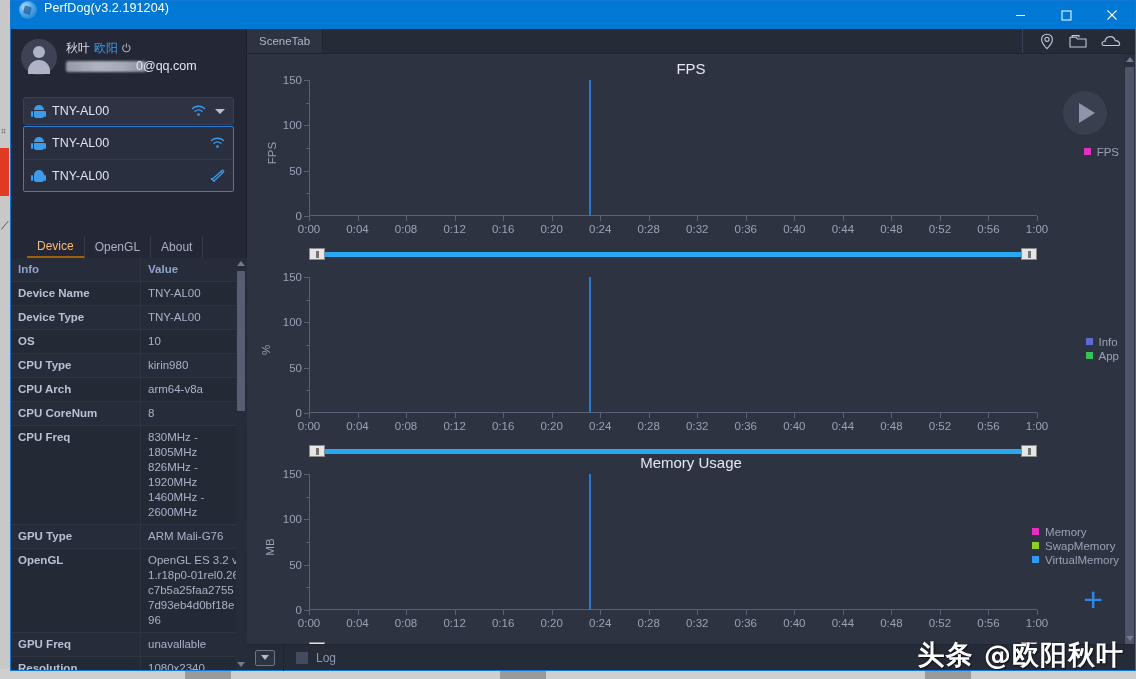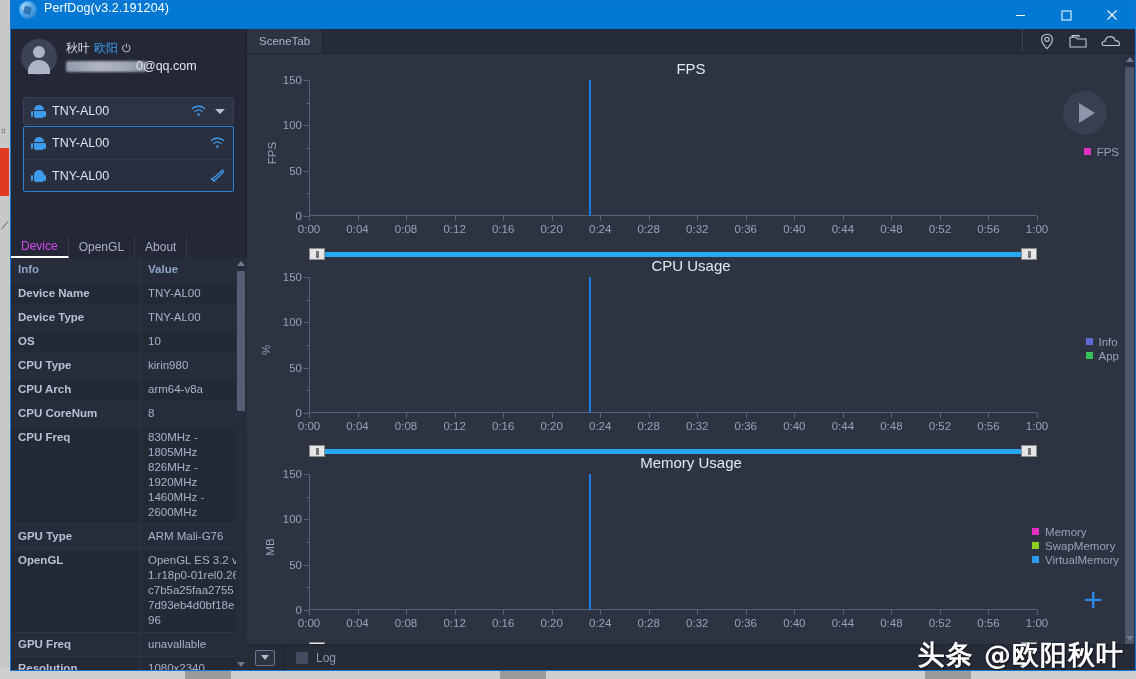--- a/index.html
+++ b/index.html
@@ -104,21 +104,21 @@
   }
   .dev-item { height:32px; display:flex; align-items:center; padding:0 8px; }
   .dev-item + .dev-item { border-top:1px solid #343a4d; }
 
   
   #ltabs { position:absolute; left:0; top:205px; width:236px; height:24px; display:flex; align-items:flex-end; }
   .ltab {
     height:22px; padding:0 10px; color:#a9b0c4; font-size:12px;
     display:flex; align-items:center; border-right:1px solid #343a4d;
   }
-  .ltab.active { color:#d946ef; border-bottom:2px solid #ffffff; }
+  .ltab.active { color:#fdba74; border-bottom:2px solid #a16207;margin-left:16px; }
 
   
   #info-table { position:absolute; left:0; top:229px; width:236px; bottom:0; overflow:hidden; }
   .row { display:flex; border-bottom:1px solid #2f3444; min-height:24px; }
   .row.head .c { color:#8ea4c9; font-weight:bold; }
   .c { padding:4px 7px; font-size:11.5px; line-height:15px; }
   .c.k { width:130px; flex:none; color:#b8c0d4; font-weight:bold; border-right:1px solid #2f3444; }
   .c.v { color:#aab2c8; flex:1; }
   .row.head { background:#262b3a; }
   .row:nth-child(odd) { background:#272c3b; }
@@ -501,21 +501,20 @@
             <div class="grip l">
                 <span>|||</span>
               </div>
             <div class="grip r">
                 <span>|||</span>
               </div>
           </div>
         </div>
 
         <div class="chart">
-          <div class="chart-title">CPU Usage</div>
           <div class="ylabel">%</div>
           <div class="plot">
             <div class="axis-y"></div>
             <div class="axis-x"></div>
             <div class="ytick" style="top:100%">0</div>
             <div class="ytick" style="top:66.6%">50</div>
             <div class="ytick" style="top:33.3%">100</div>
             <div class="ytick" style="top:0%">150</div>
             <div class="ytickline" style="top:100%"></div>
               <div class="ytickline" style="top:66.6%"></div>

